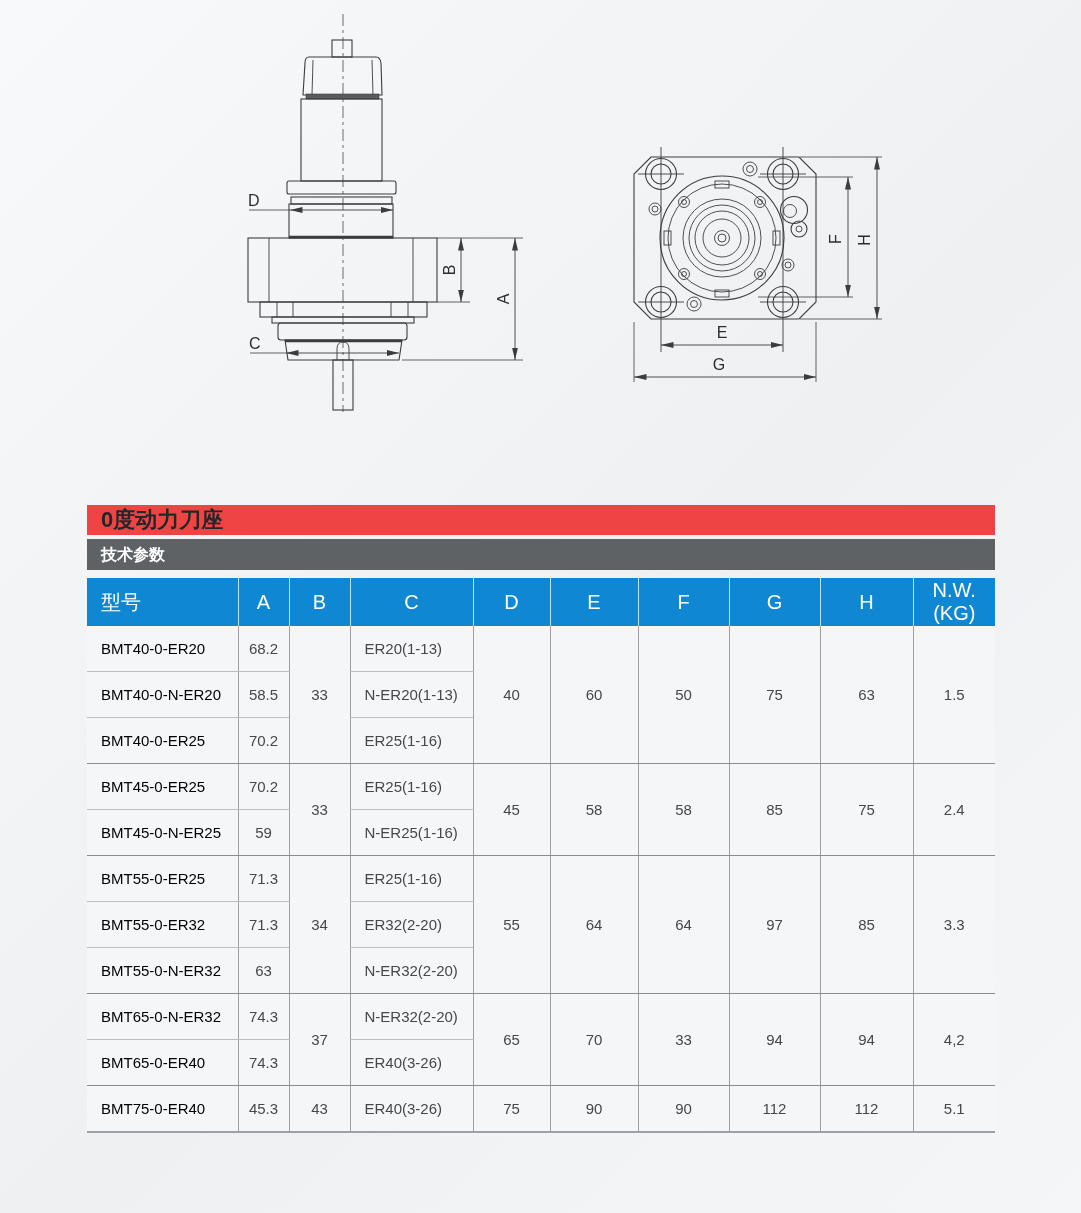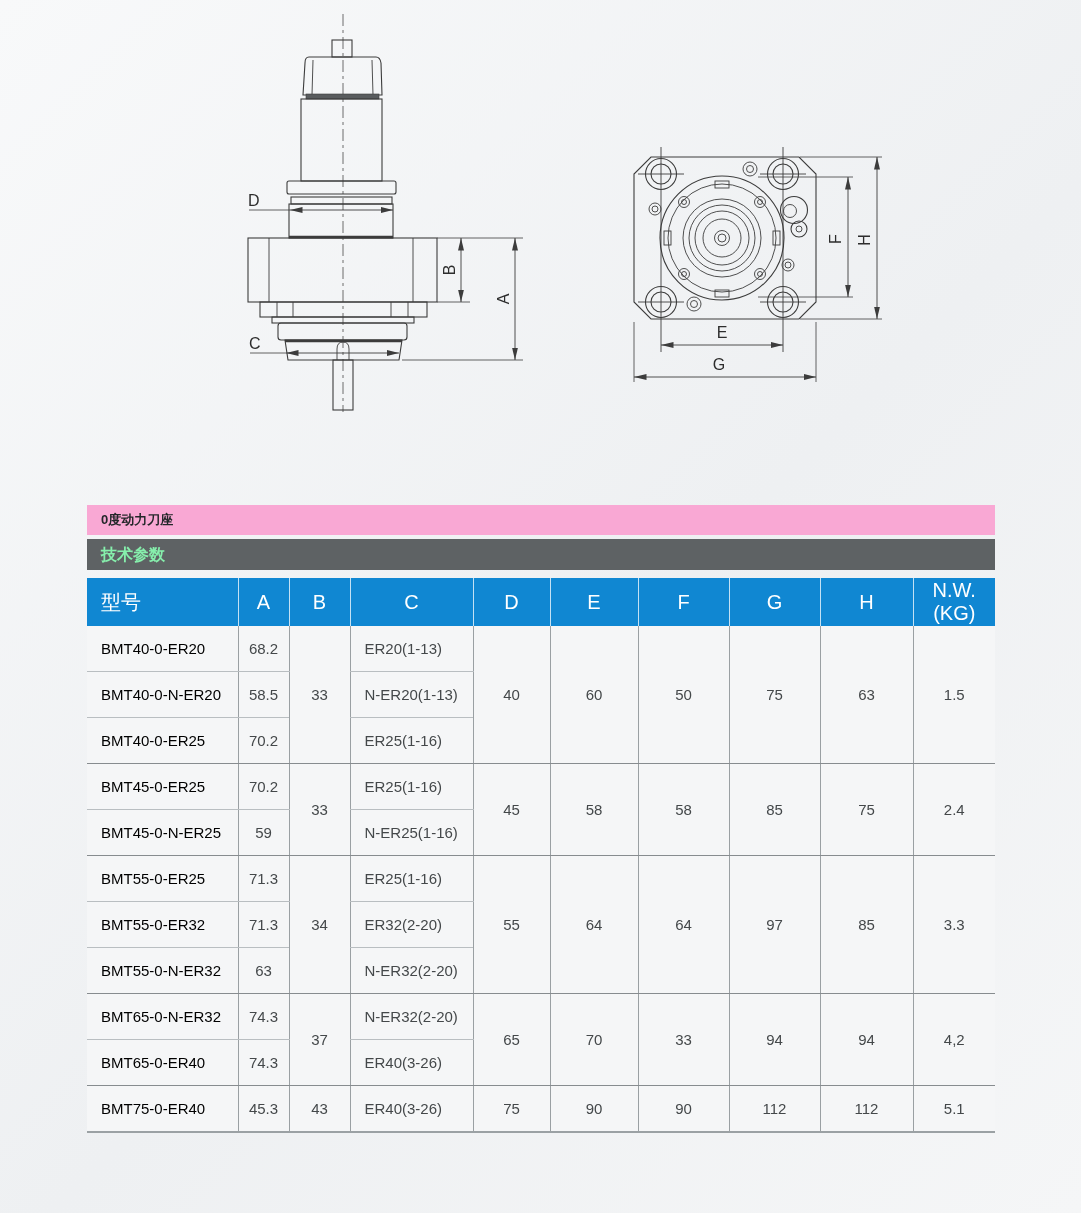--- a/index.html
+++ b/index.html
@@ -17,25 +17,25 @@
   .ol2 { fill:none; stroke:#3c3c3c; stroke-width:0.9; }
   .thick { stroke:#3c3c3c; stroke-width:2.4; }
   .dim { fill:none; stroke:#3c3c3c; stroke-width:0.9; }
   .ext { fill:none; stroke:#3c3c3c; stroke-width:0.8; }
   .cl  { fill:none; stroke:#4a4a4a; stroke-width:0.8; stroke-dasharray:12 4 3 4; }
   .dimlabel { font-family:"Liberation Sans",sans-serif; font-size:16px; fill:#2d2d2d; }
 
   
   .tablewrap { position:absolute; left:87px; top:505px; width:908px; }
   .title-bar {
-    background:#f9a8d4; color:#24272a; font-weight:bold; font-size:13px;
+    background:#ef4444; color:#24272a; font-weight:bold; font-size:22px;
     height:30px; line-height:30px; padding-left:14px; box-sizing:border-box;
   }
   .subtitle-bar {
-    background:#5e6264; color:#86efac; font-weight:bold; font-size:16px;
+    background:#5e6264; color:#ffffff; font-weight:bold; font-size:16px;
     height:31px; line-height:31px; padding-left:14px; box-sizing:border-box;
     margin-top:4px; margin-bottom:8px;
   }
   table.spec {
     border-collapse:collapse; table-layout:fixed; width:908px;
     background:#f5f6f7; border-bottom:2px solid #9ba1a4;
   }
   table.spec th {
     background:#1087d2; color:#ffffff; font-weight:normal; font-size:20px;
     height:48px; text-align:center; border-left:1px solid rgba(255,255,255,0.75);

